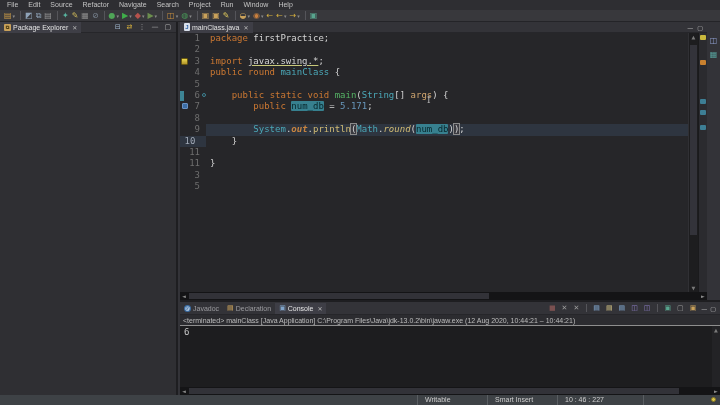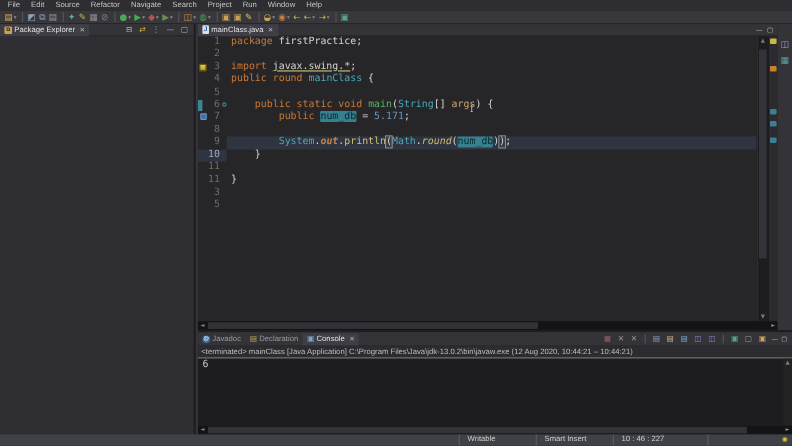--- a/index.html
+++ b/index.html
@@ -35,21 +35,21 @@
 .proj-ico{width:9px;height:7px;background:#6B5A36;border:1px solid #8A7440;border-radius:1px;position:relative;}
 .proj-ico:after{content:"";position:absolute;left:1px;top:-2px;width:4px;height:2px;background:#8A7440;border-radius:1px 1px 0 0;}
 .pkg-tab-ico{width:7px;height:7px;background:#C9A15A;border-radius:1px;font-size:5px;line-height:7px;text-align:center;color:#4A3A10;font-weight:bold;}
 
 
 .editor{position:absolute;left:180px;top:22px;width:527px;height:278px;background:#262629;}
 .jfile{width:6px;height:8px;background:#D8DFEA;color:#2B5FA5;font-size:6px;line-height:8px;font-weight:bold;text-align:center;border-radius:1px;}
 .editor-body{position:absolute;top:11px;left:0;right:0;bottom:8px;display:flex;overflow:hidden;}
 .gutter{width:26px;background:#262629;font:9px/11.4px "DejaVu Sans Mono",monospace;color:#6E6E6E;flex:none;}
 .ln{height:11.4px;position:relative;text-align:right;padding-right:6px;}
-.ln.cur{background:#2E3540;color:#9FA8B5;}
+.ln.cur{background:#2E3540;color:#9FA8B5;text-align:center;}
 .mk{position:absolute;}
 .mk-warning{left:1px;top:2px;width:7px;height:7px;background:linear-gradient(#EAD74E,#B2942B);border:1px solid #6B5A10;border-radius:1px;}
 .mk-task{left:2px;top:2px;width:6px;height:6px;background:#3D6EA5;border:1px solid #6A93C4;border-radius:1px;}
 .mk-launch{left:0;top:1px;width:4px;height:10px;background:#3D8494;}
 .launch-dot{position:absolute;right:0;top:3px;width:4px;height:4px;border:1px solid #3D8494;border-radius:50%;}
 .code-pane{flex:1;position:relative;font:9px/11.4px "DejaVu Sans Mono",monospace;color:#D4D4D4;padding-left:4px;overflow:hidden;}
 .cl{height:11.4px;white-space:pre;}
 .cl.cur{background:#2E3540;margin-left:-4px;padding-left:4px;}
 .s-k{color:#CC7832;}
 .s-p{color:#D4D4D4;}

